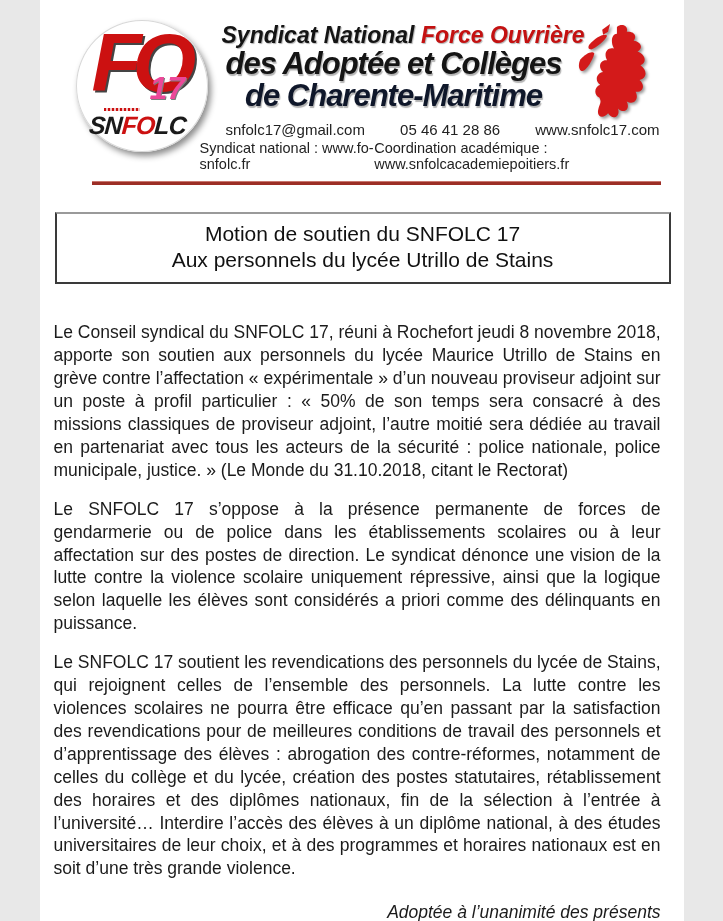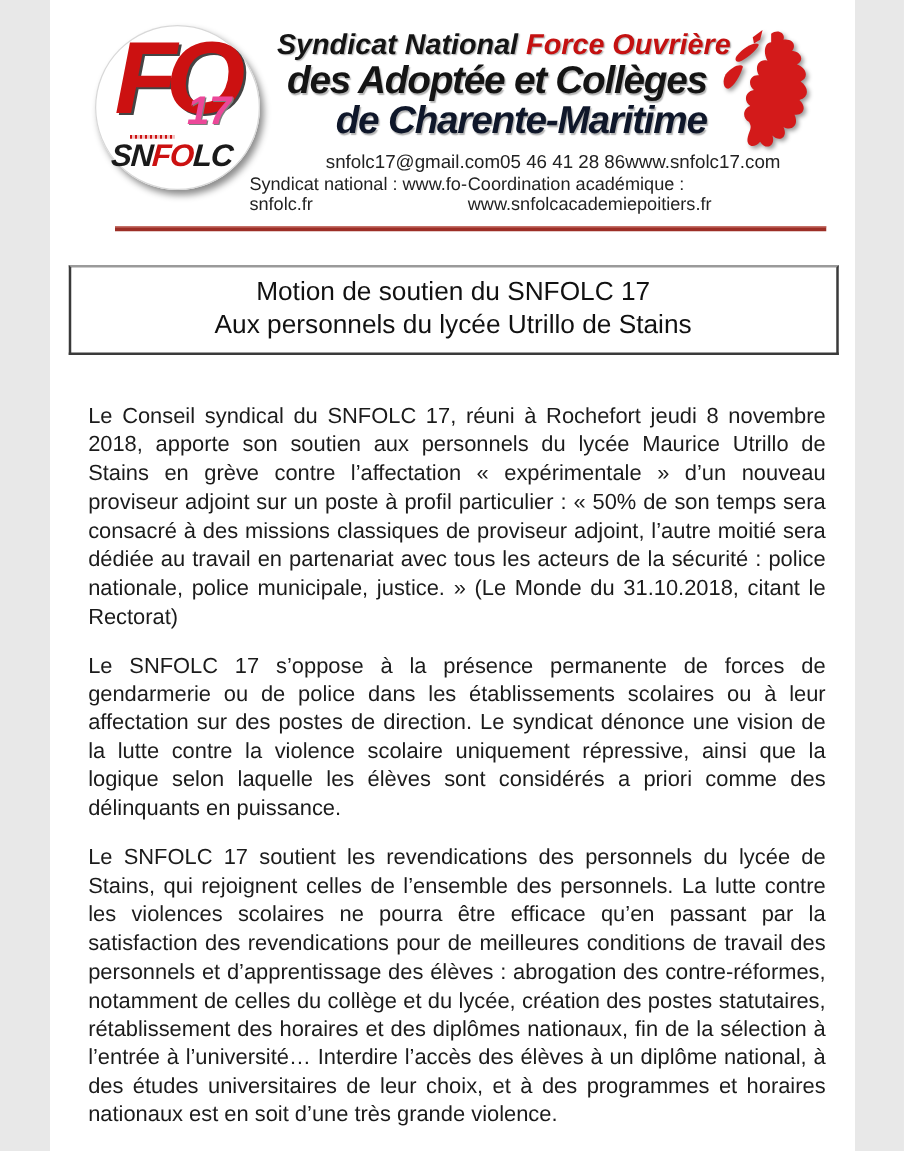--- a/index.html
+++ b/index.html
@@ -34,52 +34,52 @@
   .logo-snfolc {
     position:absolute; left:13px; top:93px;
     font-size:25px; font-weight:bold; font-style:italic;
     letter-spacing:-1px; line-height:1; color:#1a1a1a;
     transform: skewX(-4deg);
   }
   .logo-snfolc .red { color:#cc1111; }
 
   .org-title {
     margin:0 118px 0 182px; padding-top:24px;
-    text-align:right; font-style:italic; font-weight:bold; line-height:1.04;
+    text-align:center; font-style:italic; font-weight:bold; line-height:1.04;
   }
   .org-line1 { font-size:23px; color:#141414; text-shadow:1px 1px 1px rgba(0,0,0,0.3); white-space:nowrap; }
   .org-line1 .red { color:#c41111; }
   .org-line2 { font-size:31px; color:#141414; letter-spacing:-1px; text-shadow:1px 2px 1px rgba(0,0,0,0.3); white-space:nowrap; }
   .org-line3 { font-size:31px; color:#0f172a; letter-spacing:-1px; text-shadow:1px 2px 1px rgba(0,0,0,0.3); white-space:nowrap; }
 
   .map-wrap { position:absolute; right:20px; top:22px; width:102px; height:108px; }
   .map-wrap svg { filter: drop-shadow(2px 2px 1.5px rgba(0,0,0,0.4)); }
 
   .contact-row1 {
-    display:flex; justify-content:center;
+    display:flex; justify-content:space-between;
     margin:9px 24px 0 186px; font-size:15px; color:#222222;
   }
   .contact-row2 {
     display:flex; justify-content:space-between;
     margin:2px 20px 0 160px; font-size:14.5px; color:#222222;
   }
 
   .red-rule { margin:9px 23px 0 52px; height:3px; background:#9c2e26; border-top:1px solid #c9766e; }
 
   
   .motion-box {
     margin:27px 13px 0 15px;
     border:2px solid #3a3a3a; border-top-color:#9a9a9a;
     padding:7px 10px 9px; text-align:center;
   }
   .motion-line { font-size:21px; line-height:26px; color:#111111; }
 
   
   .doc-body {
-    margin:37px 23px 0 31px;
+    margin:37px 23px 0 14px;
     font-size:17.5px; line-height:22.9px; text-align:justify; color:#1b1b1b;
   }
   .doc-body p { margin:0 0 16px 0; }
 
   .adoption {
     margin:22px 23px 0 22px; text-align:right;
     font-style:italic; font-size:17.5px; color:#1b1b1b;
   }
 </style>
 </head>

